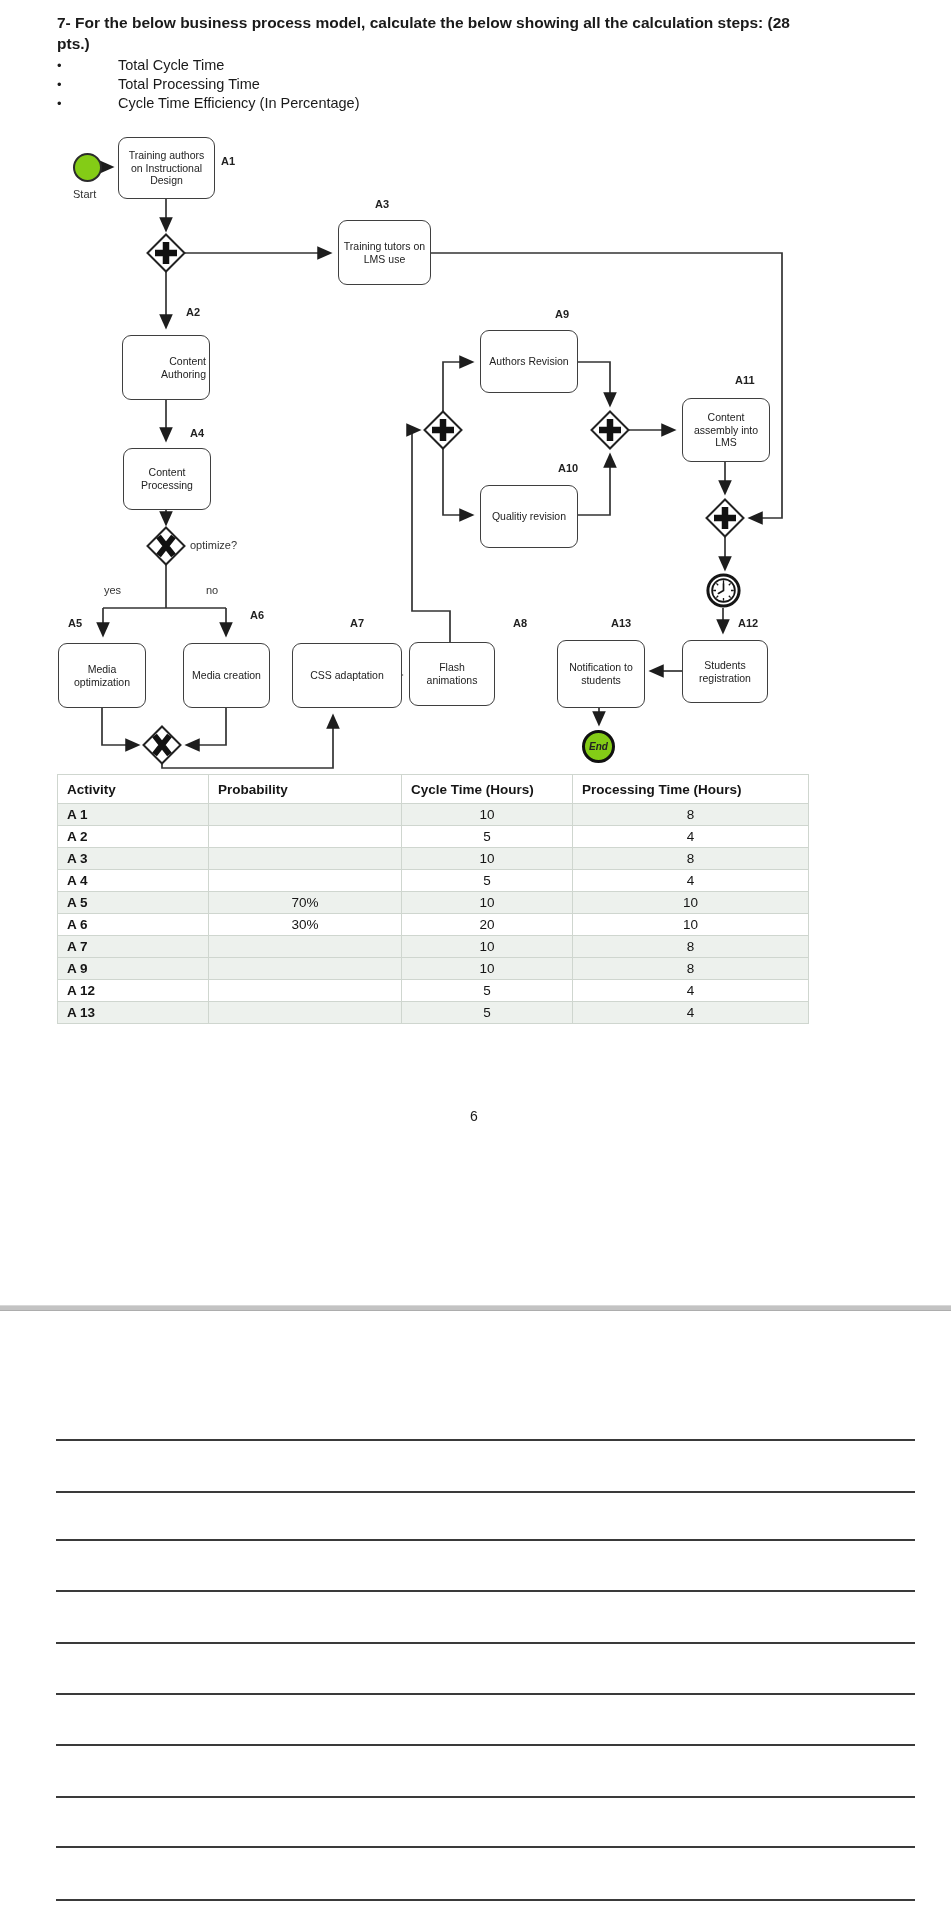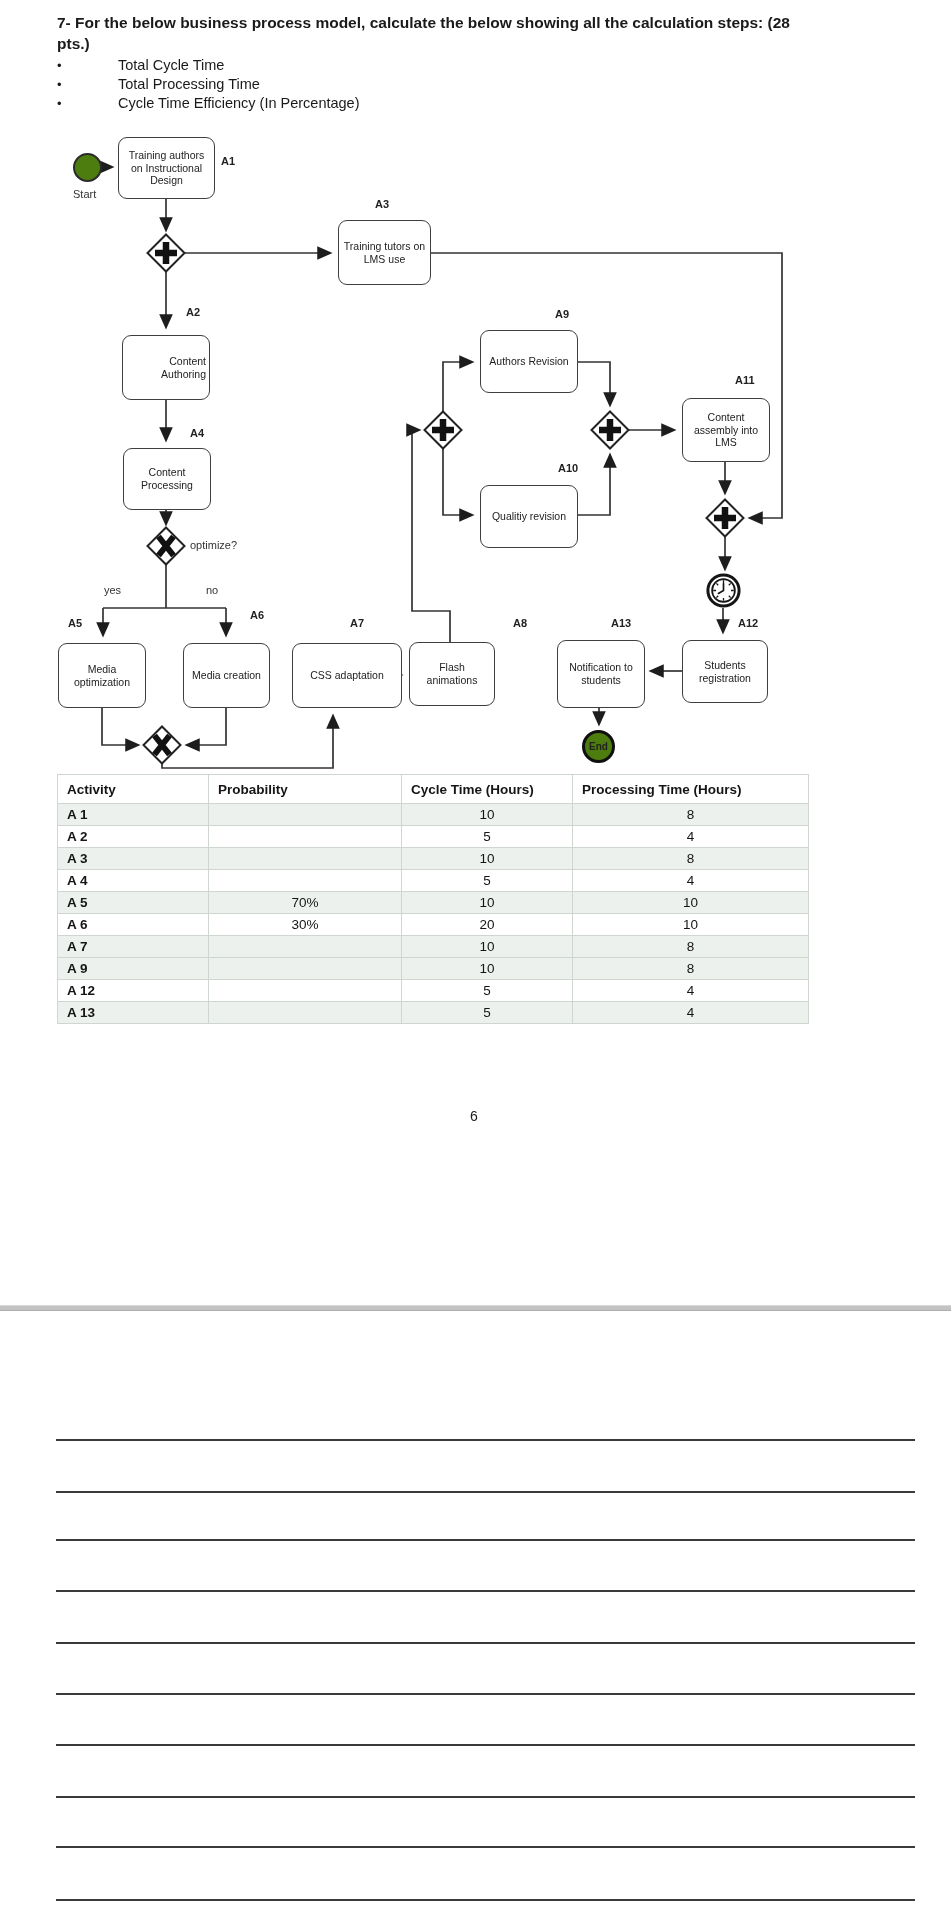--- a/index.html
+++ b/index.html
@@ -14,21 +14,21 @@
   .bullet-dot{position:absolute;left:0;top:1px;font-size:13px;}
   .bullet-text{position:absolute;left:61px;top:0;white-space:nowrap;}
   
   .task{
     position:absolute;box-sizing:border-box;background:#fff;border:1.6px solid #3f3f3f;
     border-radius:9px;display:flex;align-items:center;justify-content:center;text-align:center;
     font-size:10.5px;line-height:1.22;color:#222;padding:2px 3px;
   }
   .actlabel{position:absolute;font-size:11px;font-weight:bold;color:#222;white-space:nowrap;}
   .edgelabel{position:absolute;font-size:11px;color:#333;white-space:nowrap;}
-  .event-circle{position:absolute;box-sizing:border-box;border-radius:50%;background:#4d7c0f;}
+  .event-circle{position:absolute;box-sizing:border-box;border-radius:50%;background:#84cc16;font-style:italic;}
   #start-event{left:73px;top:153px;width:29px;height:29px;border:2.2px solid #2b2b2b;}
   #end-event{left:582px;top:730px;width:33px;height:33px;border:3.6px solid #101010;
     display:flex;align-items:center;justify-content:center;font-size:10px;font-weight:bold;color:#222;}
   .gw{position:absolute;width:40px;height:40px;}
   svg.layer{position:absolute;left:0;top:0;}
   
   #qtable{position:absolute;left:57px;top:774px;width:751px;border-collapse:collapse;table-layout:fixed;}
   #qtable td,#qtable th{
     border:1px solid #cfd6cf;box-sizing:border-box;font-size:13.5px;color:#151515;
     height:22px;padding:0 0 0 9px;text-align:left;overflow:hidden;white-space:nowrap;

